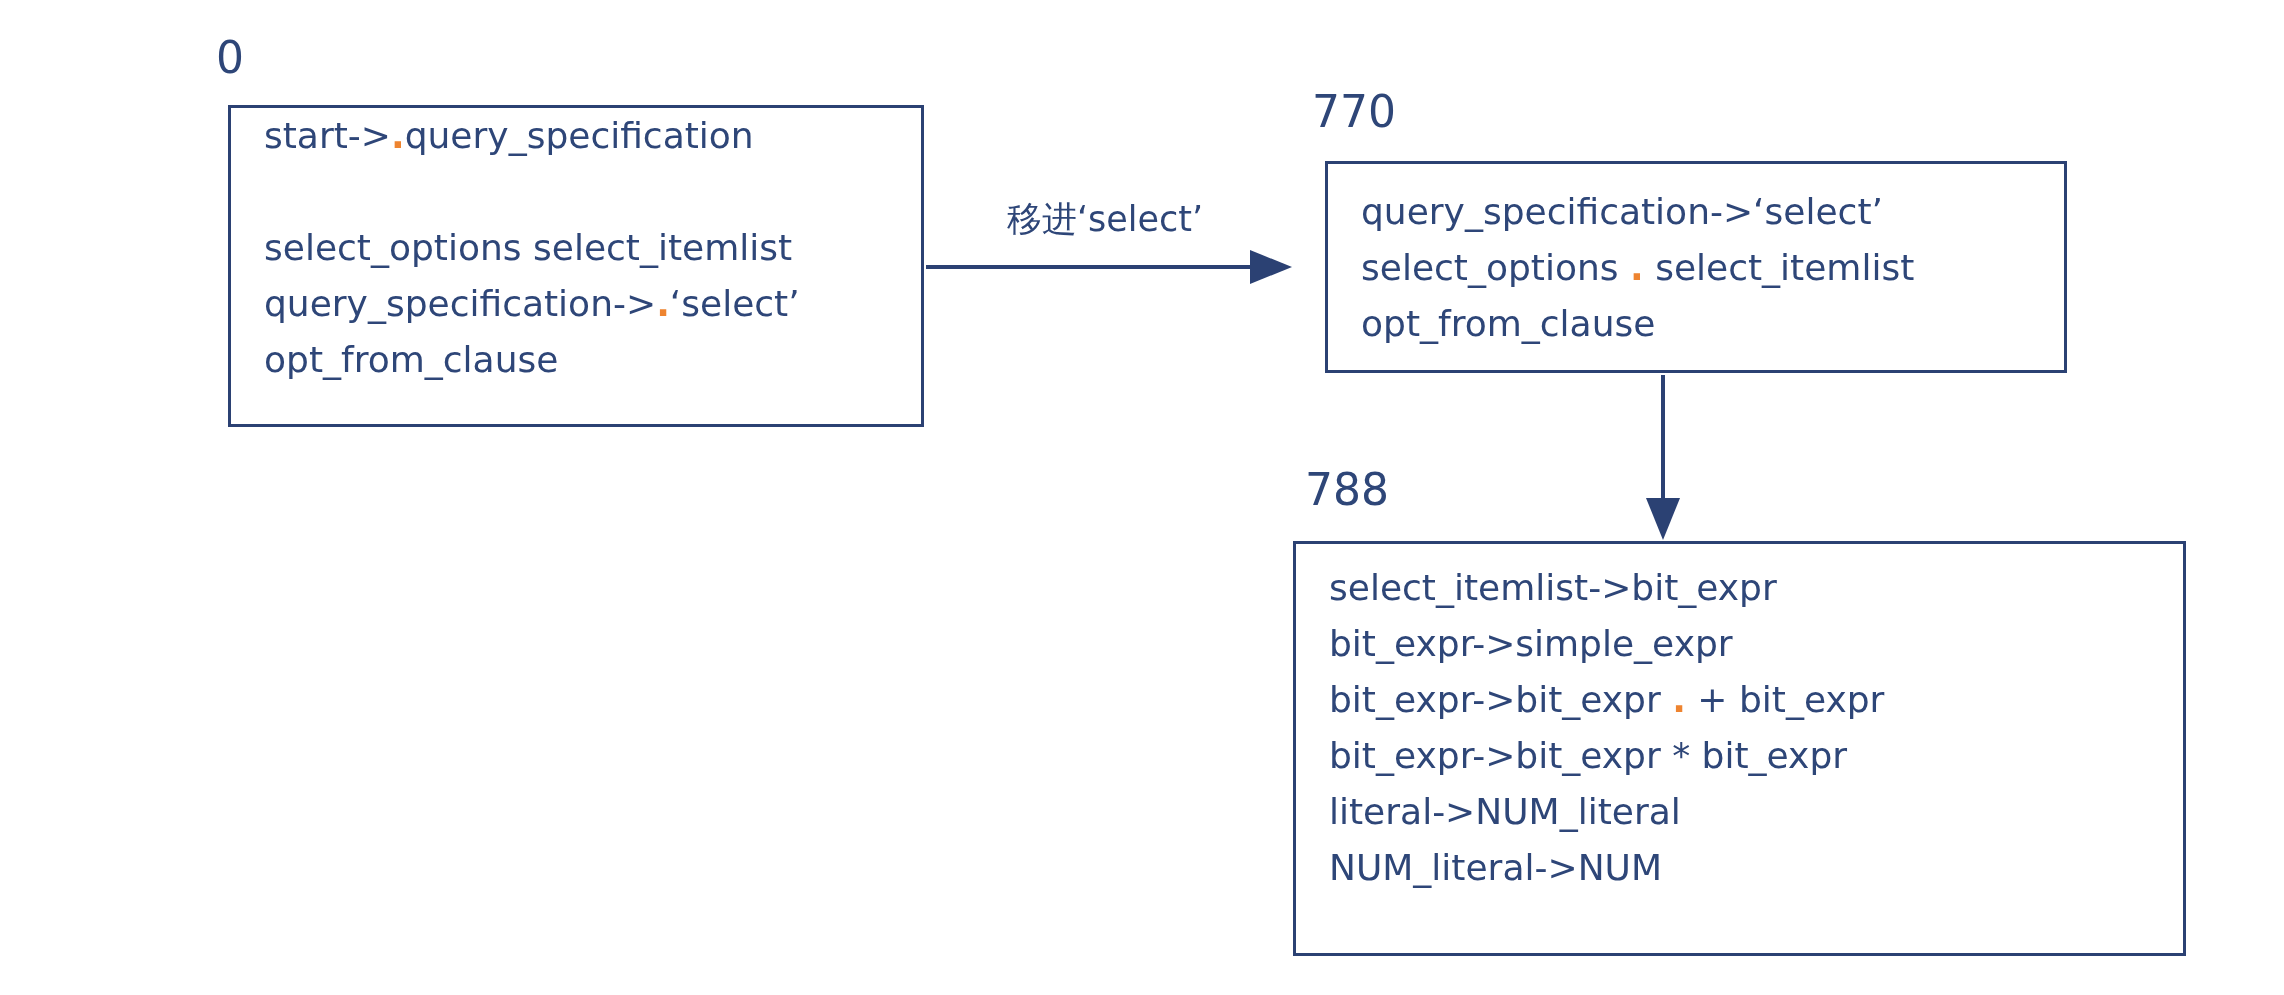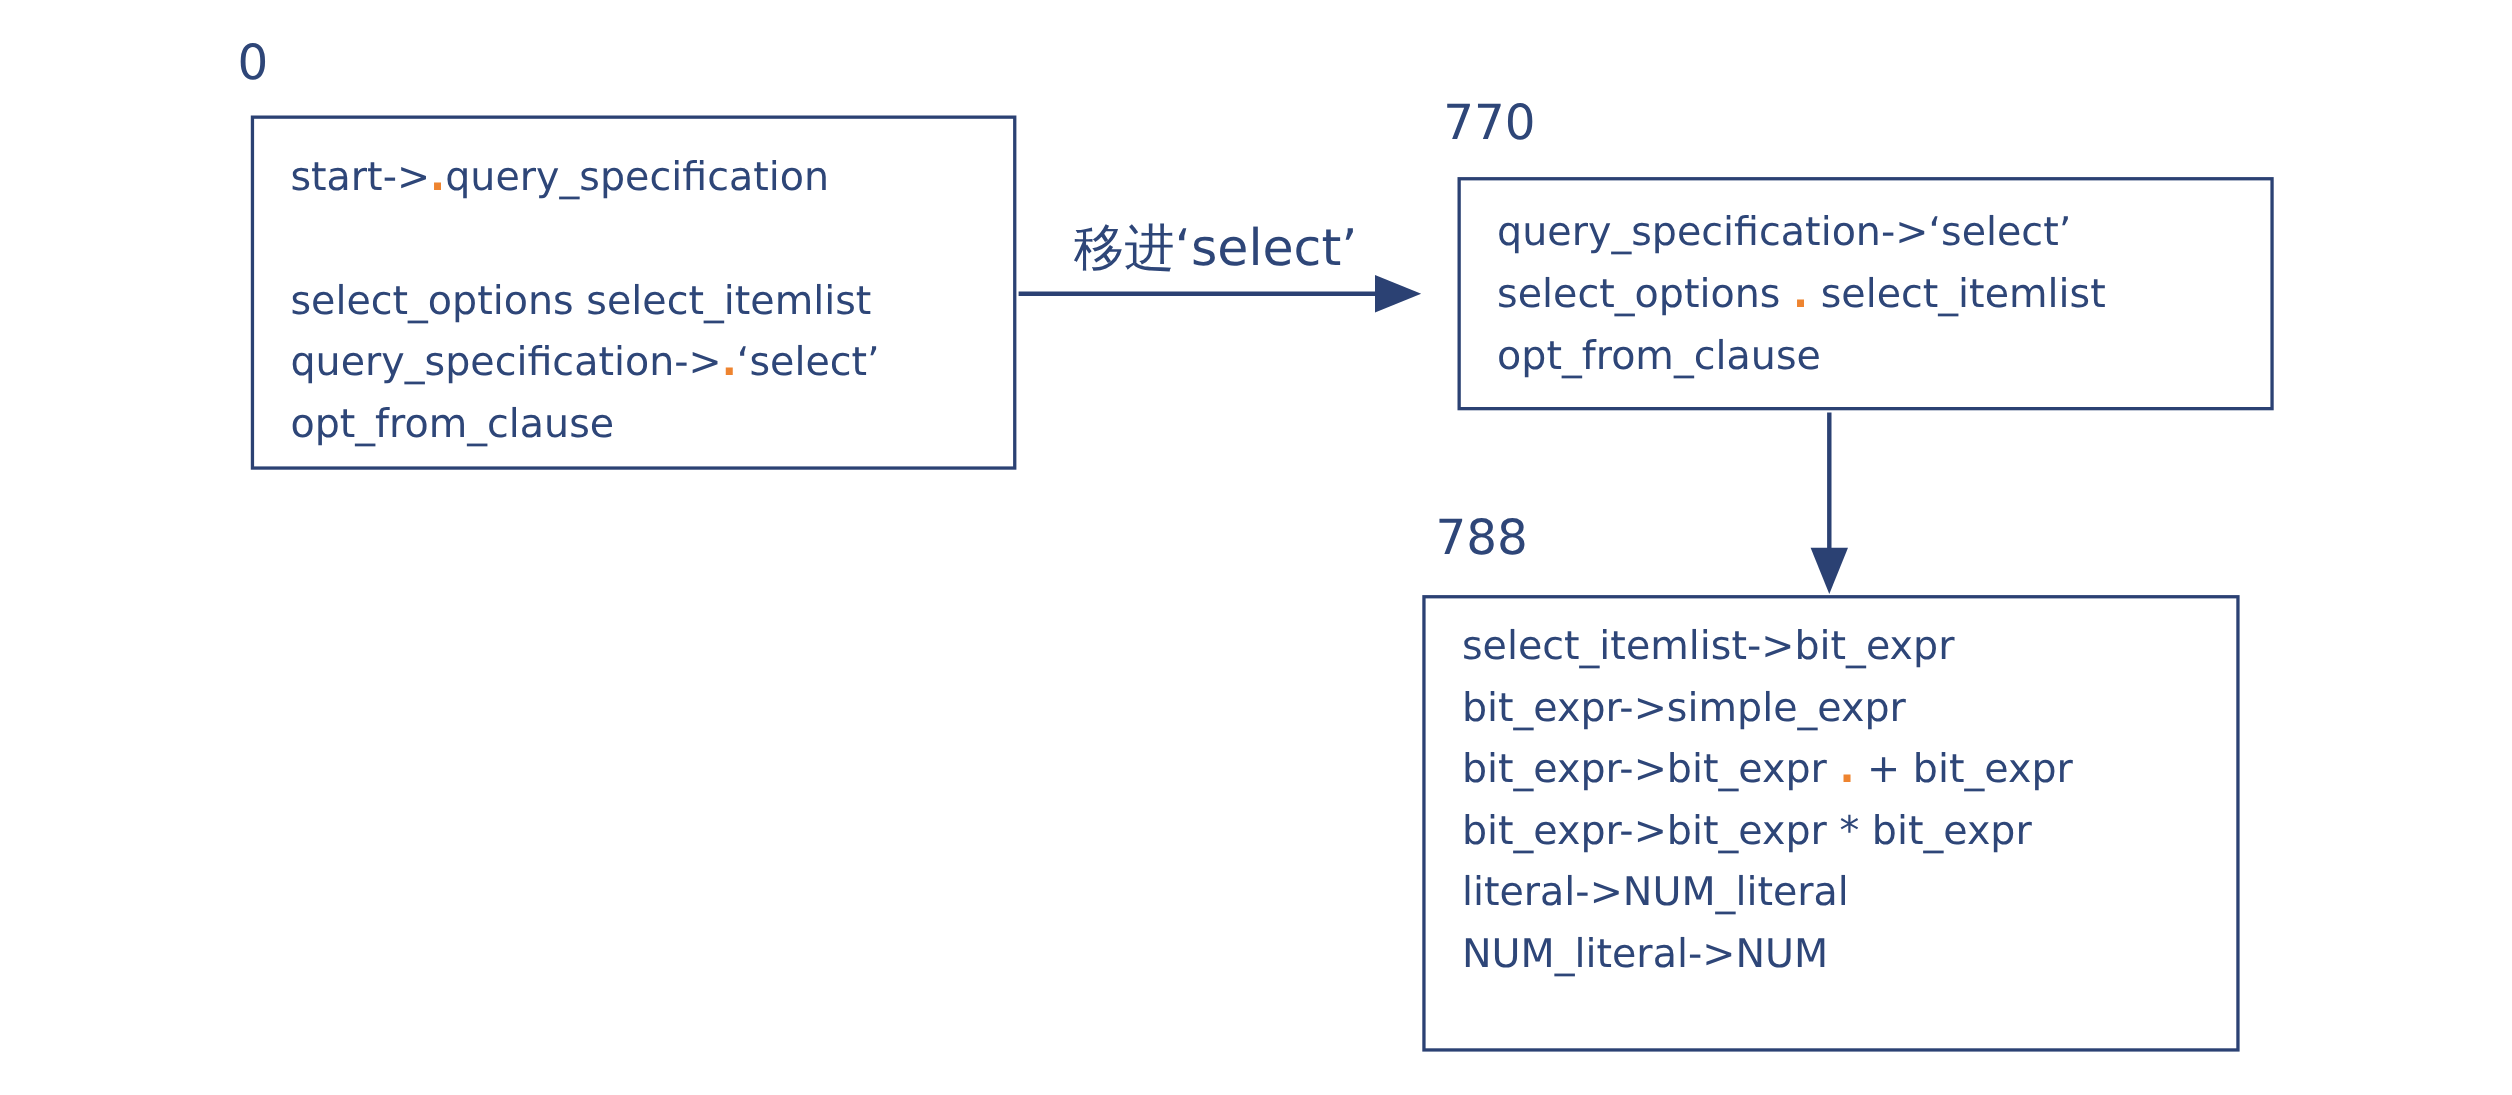--- a/index.html
+++ b/index.html
@@ -48,21 +48,21 @@
     height: 56px;
     padding-left: 33px;
     padding-right: 10px;
   }
   .dot {
     color: #ee8430;
     font-weight: 700;
   }
   .arrow-label {
     position: absolute;
-    font-size: 46px;
+    font-size: 35px;
     line-height: 1.2;
     color: #2e4678;
     white-space: pre;
   }
 </style>
 </head>
 <body>
 
 <div class="canvas">
 
@@ -71,21 +71,21 @@
       <line x1="926" y1="267" x2="1256" y2="267" stroke-width="4"></line>
       <polygon points="1292,267 1250,250 1250,284" stroke="none"></polygon>
       <line x1="1663" y1="375" x2="1663" y2="505" stroke-width="4"></line>
       <polygon points="1663,540 1646,498 1680,498" stroke="none"></polygon>
     </g>
   </svg>
 
   <div class="state-label" style="left:216px; top:34px;">0</div>
 
   <div class="state-box" style="left:228px; top:105px; width:696px; height:322px;">
-    <div class="box-inner" style="padding-top:26px;">
+    <div class="box-inner" style="">
       <div class="prod-line"><span>start-&gt;</span><span class="dot">.</span><span>query_specification</span></div>
       <div class="prod-line"></div>
       <div class="prod-line"><span>select_options select_itemlist</span></div>
       <div class="prod-line"><span>query_specification-&gt;</span><span class="dot">.</span><span>‘select’</span></div>
       <div class="prod-line"><span>opt_from_clause</span></div>
     </div>
   </div>
 
   <div class="arrow-label" style="left:940px; top:198px; width:330px; text-align:center;">移进‘select’</div>
 
@@ -95,21 +95,21 @@
     <div class="box-inner" style="padding-top:20px;">
       <div class="prod-line"><span>query_specification-&gt;‘select’</span></div>
       <div class="prod-line"><span>select_options </span><span class="dot">.</span><span> select_itemlist</span></div>
       <div class="prod-line"><span>opt_from_clause</span></div>
     </div>
   </div>
 
 
   <div class="state-label" style="left:1305px; top:466px;">788</div>
 
-  <div class="state-box" style="left:1293px; top:541px; width:743px; height:415px;">
+  <div class="state-box" style="left:1293px; top:541px; width:893px; height:415px;">
     <div class="box-inner" style="padding-top:16px;">
       <div class="prod-line"><span>select_itemlist-&gt;bit_expr</span></div>
       <div class="prod-line"><span>bit_expr-&gt;simple_expr</span></div>
       <div class="prod-line"><span>bit_expr-&gt;bit_expr </span><span class="dot">.</span><span> + bit_expr</span></div>
       <div class="prod-line"><span>bit_expr-&gt;bit_expr * bit_expr</span></div>
       <div class="prod-line"><span>literal-&gt;NUM_literal</span></div>
       <div class="prod-line"><span>NUM_literal-&gt;NUM</span></div>
     </div>
   </div>
 

